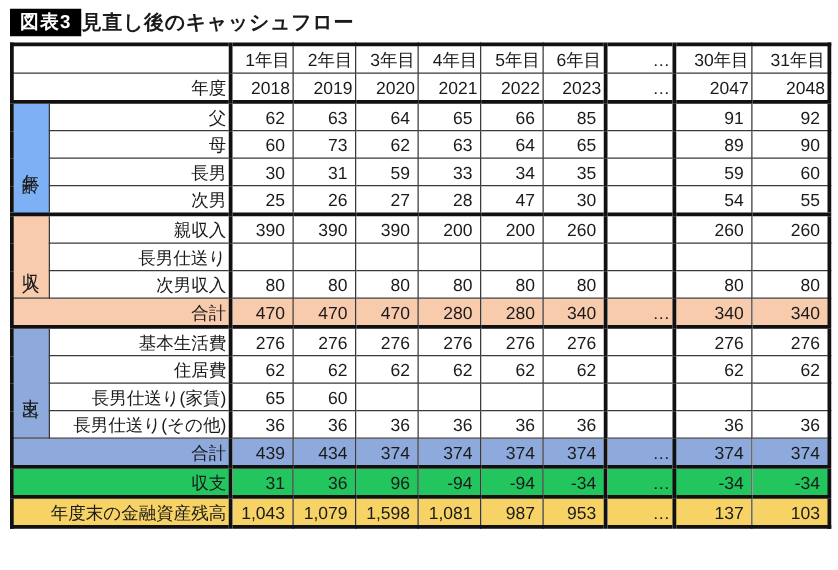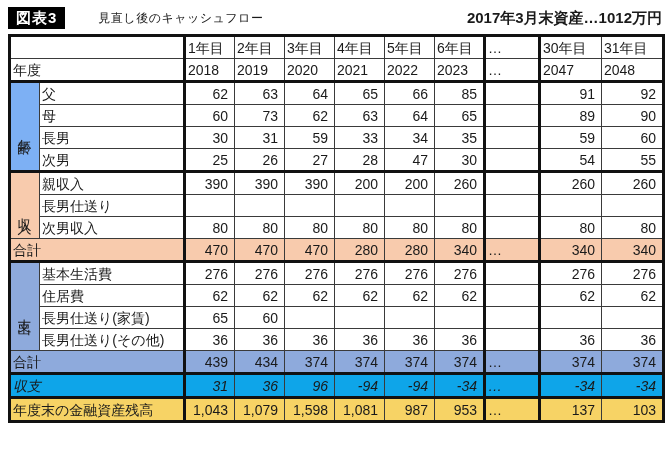--- a/index.html
+++ b/index.html
@@ -4,60 +4,58 @@
 <style>
   html,body{margin:0;padding:0;background:#fff;}
   body{
     width:670px;height:456px;position:relative;
     font-family:"Liberation Sans","DejaVu Sans",sans-serif;
     color:#1a1a1a;-webkit-font-smoothing:antialiased;
   }
   .figure-header{
     display:flex;align-items:center;
     padding:7px 8px 5px 8px;
-    gap:23px;
   }
   .badge{
     background:#000;color:#fff;font-weight:bold;font-size:15px;
     padding:3px 8px 4px 8px;line-height:1;letter-spacing:1px;
   }
-  .title{font-size:12px;font-weight:normal;margin-left:10px;letter-spacing:0.5px;}
+  .title{font-size:16px;font-weight:bold;letter-spacing:0.5px;}
   .note{margin-left:auto;font-size:15px;font-weight:bold;}
   table{
     border-collapse:collapse;table-layout:fixed;
     margin-left:8px;font-size:14px;
     border:3px solid #111;
   }
   td{
     border:1px solid #3a3a3a;height:21px;padding:0 6px;
     overflow:hidden;white-space:nowrap;line-height:1;
   }
-  .ctr{text-align:left;padding:0 2px;}
+  .ctr{text-align:right;padding:0 2px;}
   .num{text-align:right;}
   .bl2{border-left:3px solid #111;}
   .br2{border-right:3px solid #111;}
   .bt2{border-top:3px solid #111;}
   .group{text-align:center;padding:0;}
   .vtext{
     writing-mode:vertical-rl;text-orientation:upright;
     display:inline-block;letter-spacing:2px;font-size:14px;
   }
   .bg-age{background:#7DB0F4;}
   .bg-income{background:#F8CBAD;}
   .bg-expense{background:#8EAADC;}
-  .bg-balance{background:#0ea5e9;font-style:italic;}
+  .bg-balance{background:#22c55e;}
   .bg-assets{background:#F7D365;margin-top:31px;}
 </style>
 </head>
 <body>
 
 <div class="figure-header">
   <span class="badge">図表3</span>
   <span class="title">見直し後のキャッシュフロー</span>
-  <span class="note">2017年3月末資産…1012万円</span>
 </div>
 
 <table>
   <colgroup>
     <col style="width:30px">
       <col style="width:145px">
     <col style="width:50px">
       <col style="width:50px">
       <col style="width:50px">
     <col style="width:50px">

